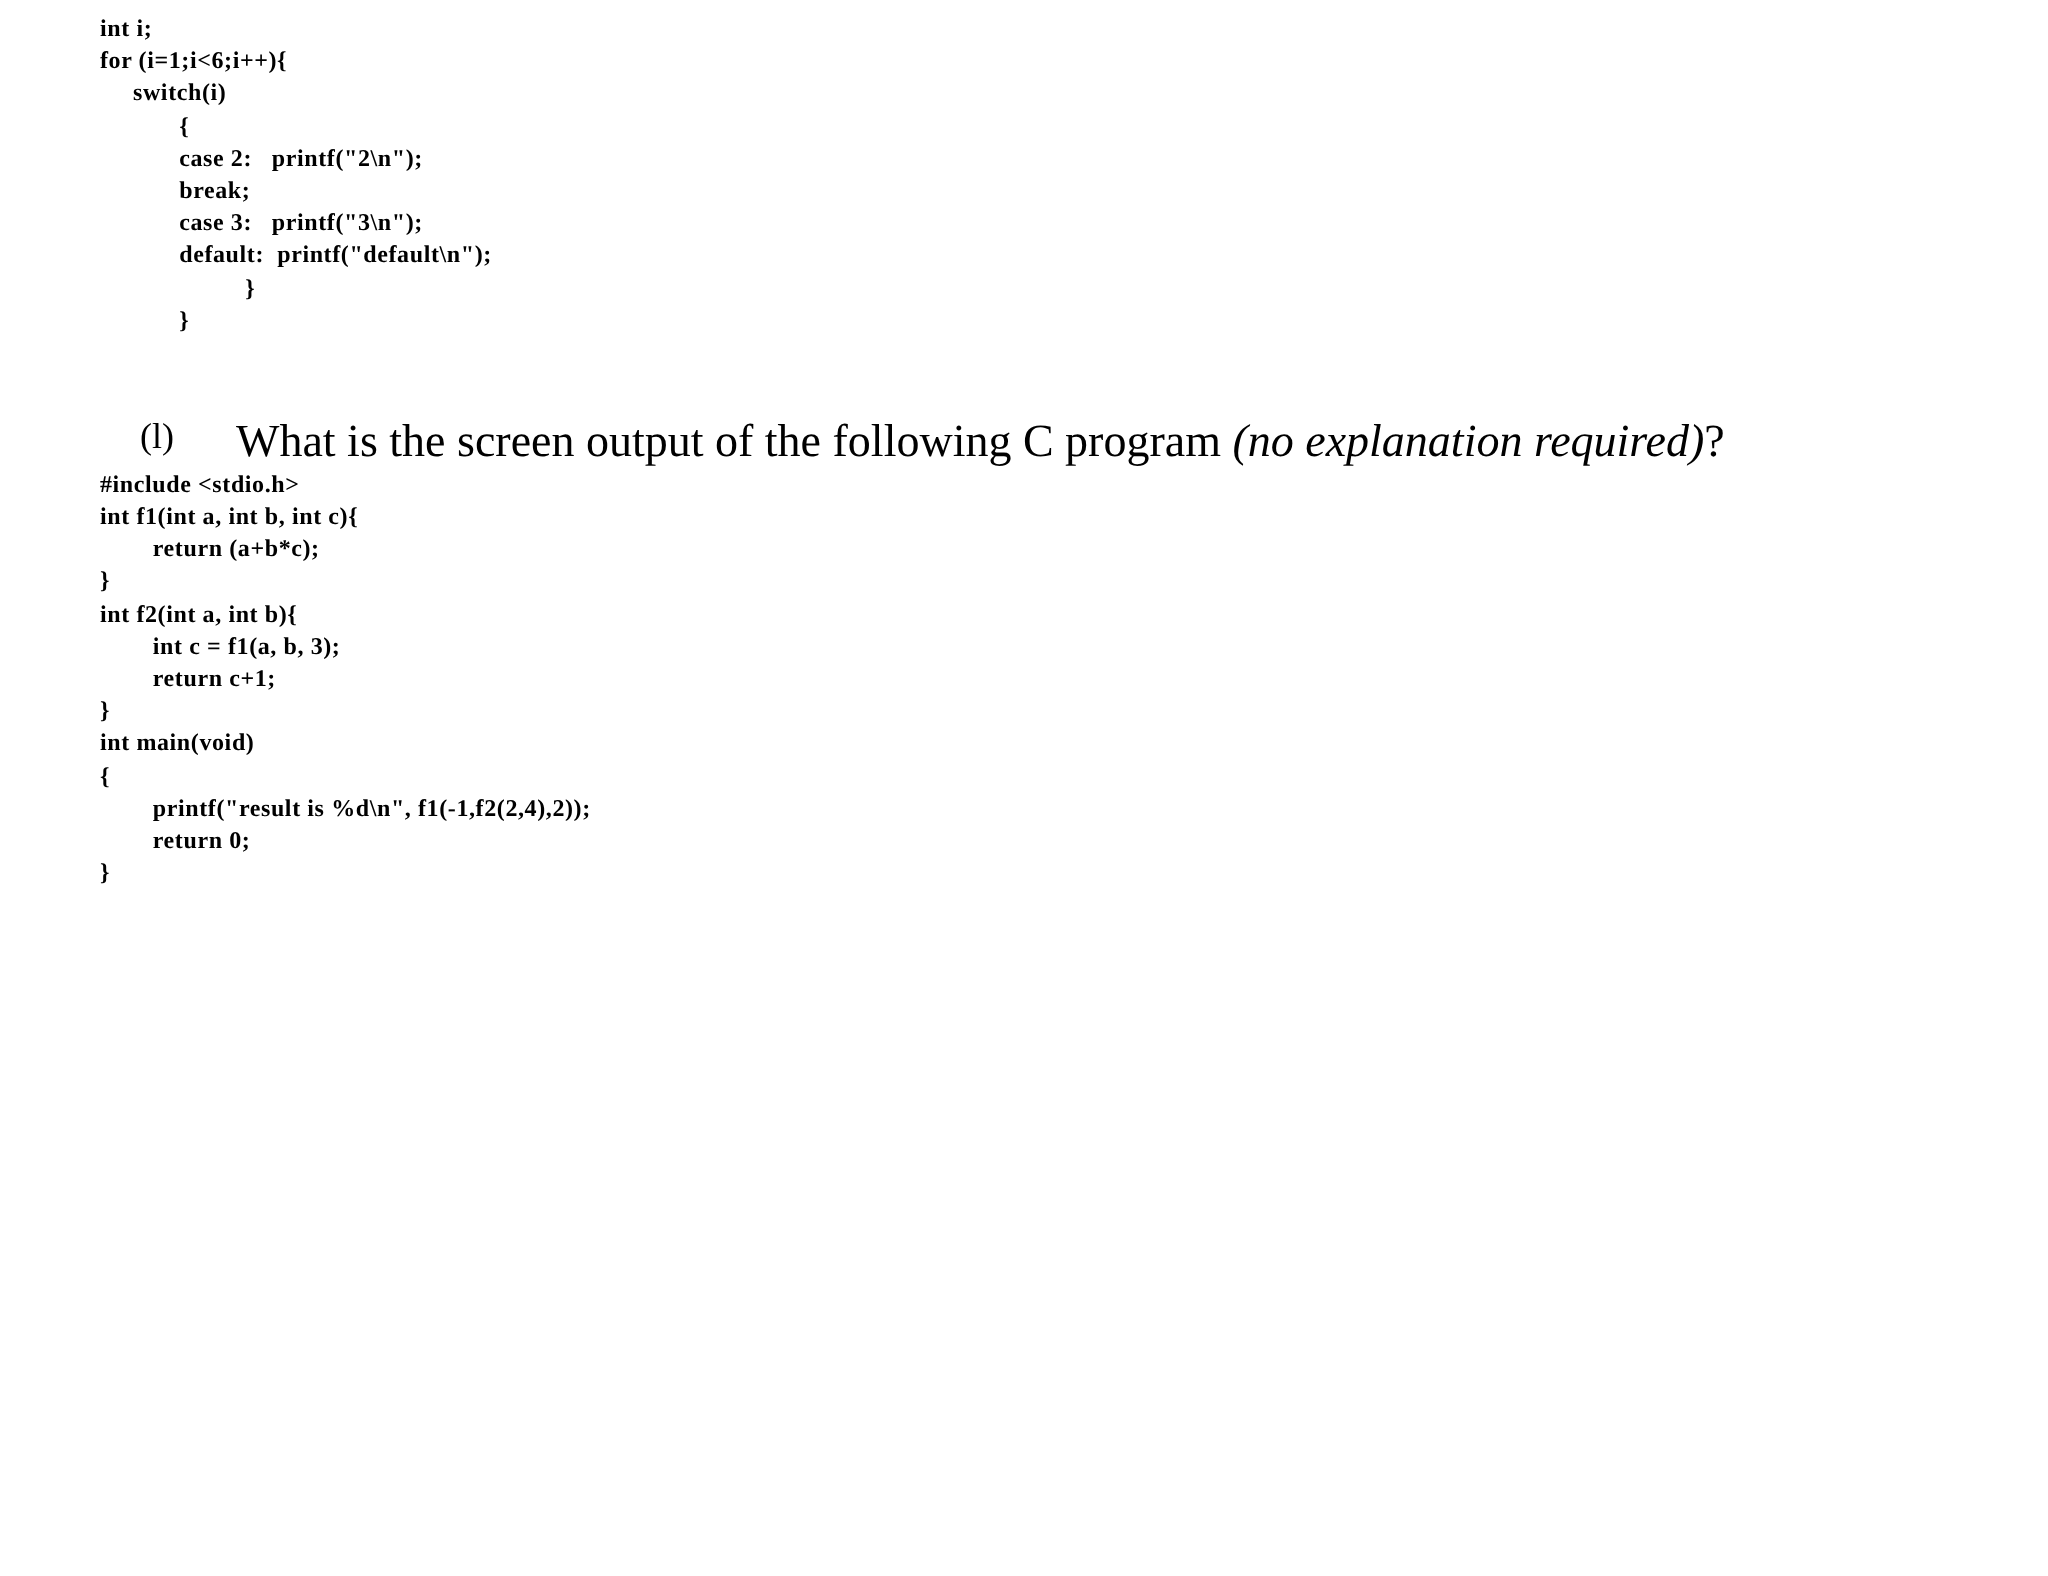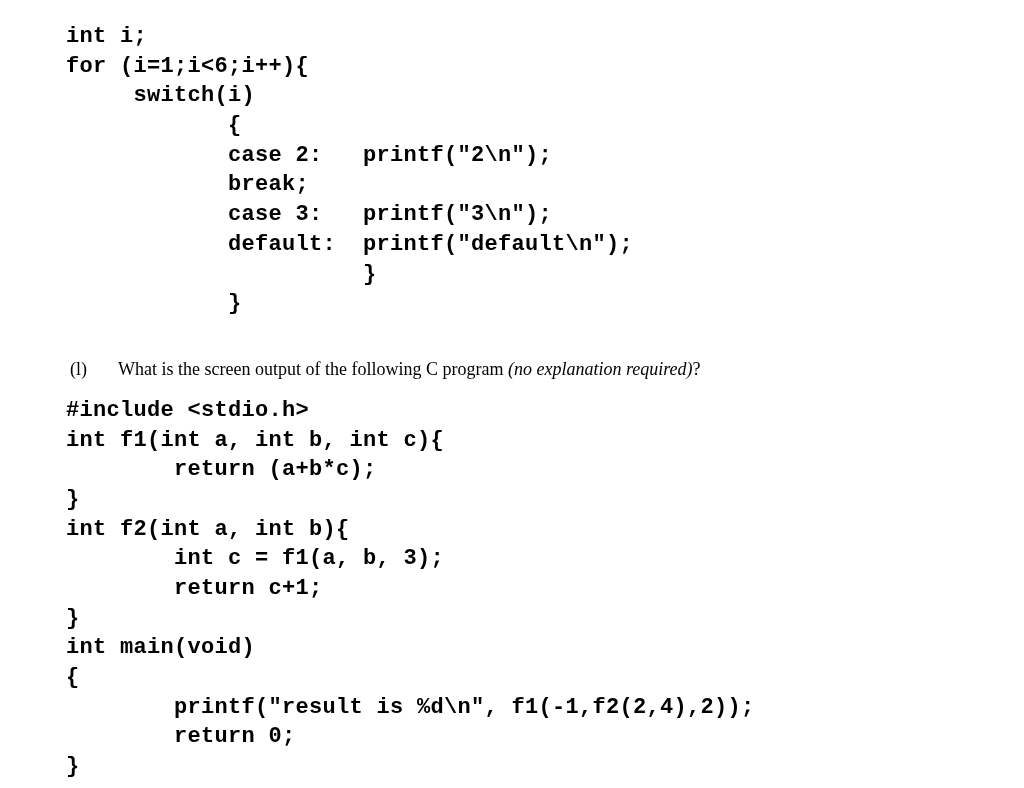--- a/index.html
+++ b/index.html
@@ -34,31 +34,31 @@
       margin-top: 40px;
       display: flex;
       gap: 28px;
     }
     .q-label {
       font-size: 18px;
       min-width: 20px;
       padding-left: 20px;
     }
     .q-text {
-      font-size: 18px;
+      font-size: 23px;
     }
     .italic {
       font-style: italic;
     }
     pre.code {
-      font-family: Liberation Mono, monospace;
+      font-family: Liberation Serif, serif;
       font-weight: bold;
-      font-size: 22px;
+      font-size: 12px;
       line-height: 1.35;
-      margin: 16px;
+      margin: 0;
       white-space: pre;
       letter-spacing: 0.3px;
     }
     .code-k {
       margin-left: 130px;
       margin-top: 2px;
     }
     .code-l {
       margin-left: 150px;
       margin-top: 18px;

